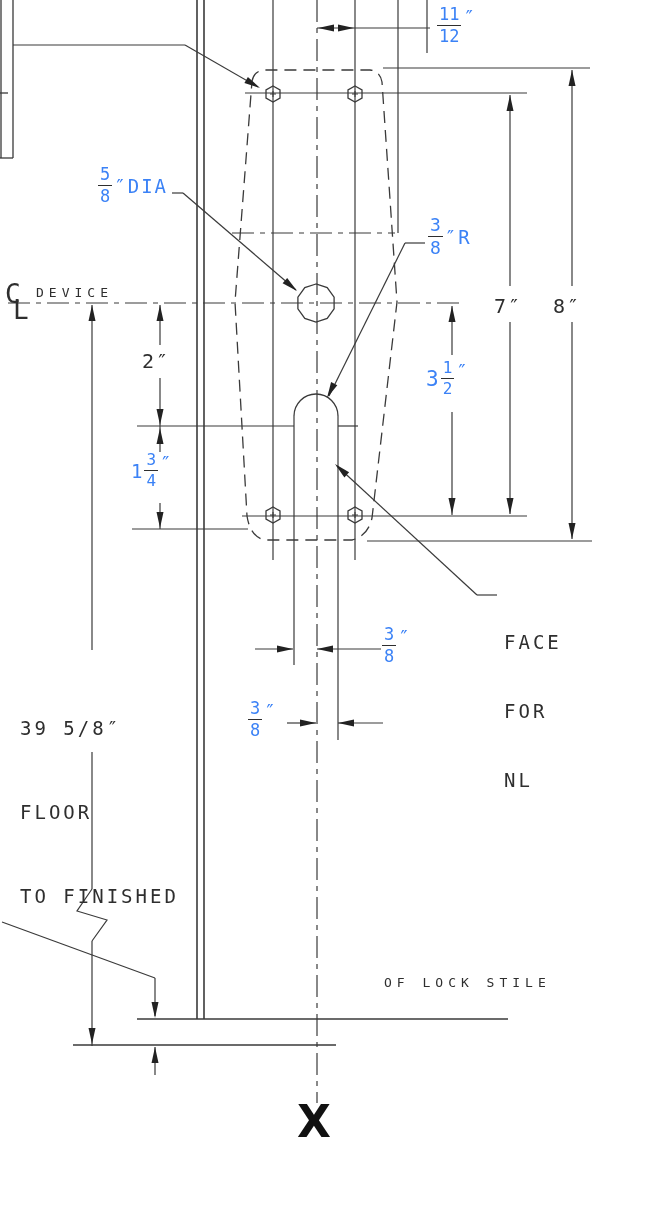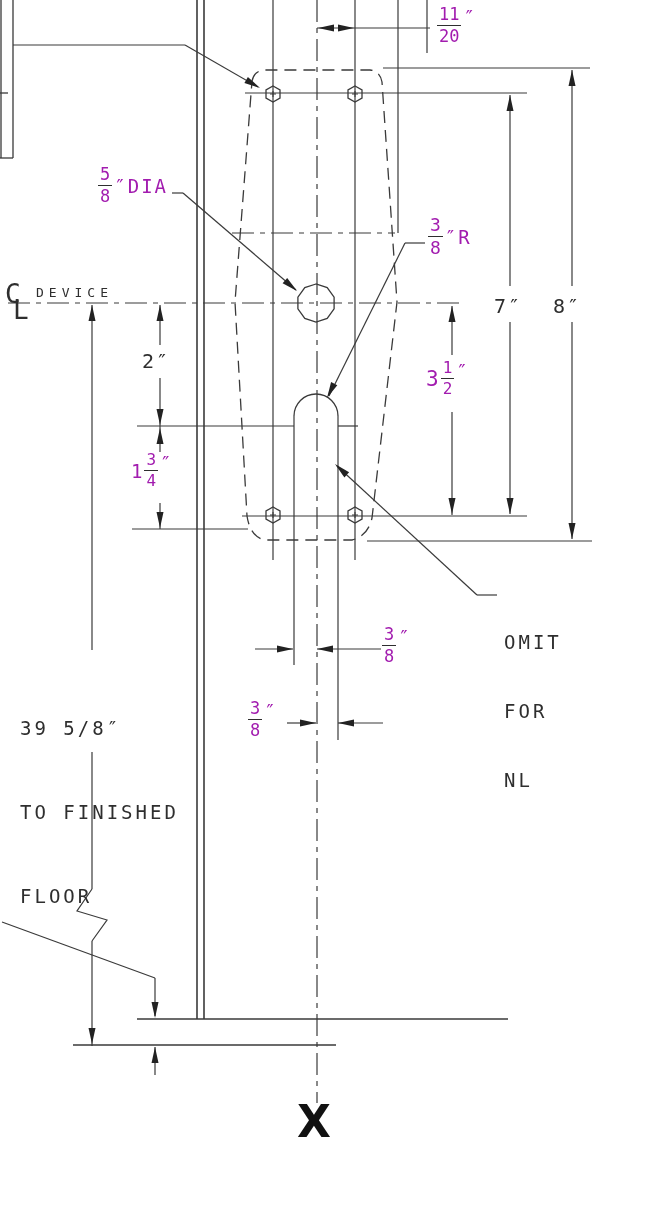--- a/index.html
+++ b/index.html
@@ -3,21 +3,21 @@
 <meta charset="utf-8">
 <style>
   html,body{margin:0;padding:0;background:#fff}
   #stage{position:relative;width:652px;height:1213px;background:#ffffff;overflow:hidden;
          font-family:"DejaVu Sans Mono","Liberation Mono",monospace;color:#2e2e2e}
   #stage svg{position:absolute;left:0;top:0}
   .lbl{position:absolute;white-space:pre;color:#2e2e2e}
   .dim{font-size:20px;letter-spacing:2px}
   .txt{font-size:13px;letter-spacing:5px;line-height:27px}
   .txt2{font-size:19px;letter-spacing:3px;line-height:23px}
-  .frac-row{position:absolute;display:flex;align-items:center;color:#a21caf}
+  .frac-row{position:absolute;display:flex;align-items:center;color:#3b82f6}
   .frac{display:inline-flex;flex-direction:column;align-items:center;line-height:1;font-size:17px}
   .fnum{padding:0 2px 2px}
   .fden{border-top:1.7px solid #2e2e2e;padding:2px 2px 0}
   .fsuf{font-size:19px;letter-spacing:2px;margin-left:2px}
   .fwhole{font-size:21px;margin-right:2px}
   .center{text-align:left}
   .clsym span{position:absolute;font-size:26px;line-height:1}
   #xmark{font-family:"DejaVu Sans","Liberation Sans",sans-serif;font-weight:900;font-size:44px;color:#111}
 </style>
 </head>
@@ -167,21 +167,21 @@
   <span class="frac" style="font-size:18px">
         <span class="fnum">3</span>
         <span class="fden">8</span>
       </span>
   <span class="fsuf">″R</span>
 </div>
 
 <div class="frac-row" style="left:437px;top:6px">
   <span class="frac">
         <span class="fnum">11</span>
-        <span class="fden">20</span>
+        <span class="fden">12</span>
       </span>
   <span class="fsuf" style="align-self:flex-start">″</span>
 </div>
 
 <div class="lbl dim" style="left:494px;top:294px">7″</div>
 <div class="lbl dim" style="left:553px;top:294px">8″</div>
 
 <div class="frac-row" style="left:426px;top:360px">
   <span class="fwhole">3</span>
   <span class="frac" style="font-size:16px">
@@ -213,28 +213,29 @@
 <div class="frac-row" style="left:248px;top:700px">
   <span class="frac">
         <span class="fnum">3</span>
         <span class="fden">8</span>
       </span>
   <span class="fsuf" style="align-self:flex-start">″</span>
 </div>
 
 <div class="lbl txt2 center" style="left:20px;top:658px;width:192px;letter-spacing:3px;line-height:28px">
   <div>39 5/8″</div>
+  <div>FLOOR</div>
   <div>TO FINISHED</div>
-  <div>FLOOR</div>
 </div>
 
 <div class="lbl txt2" style="left:504px;top:585px">
-  <div>OMIT</div>
+  <div>FACE</div>
   <div>FOR</div>
   <div>NL</div>
 </div>
 
 <div class="lbl txt" style="left:384px;top:915px">
+  <div>OF LOCK STILE</div>
 </div>
 
 <div class="lbl" id="xmark" style="left:297px;top:1096px">X</div>
 
 </div>
 
 </body></html>

